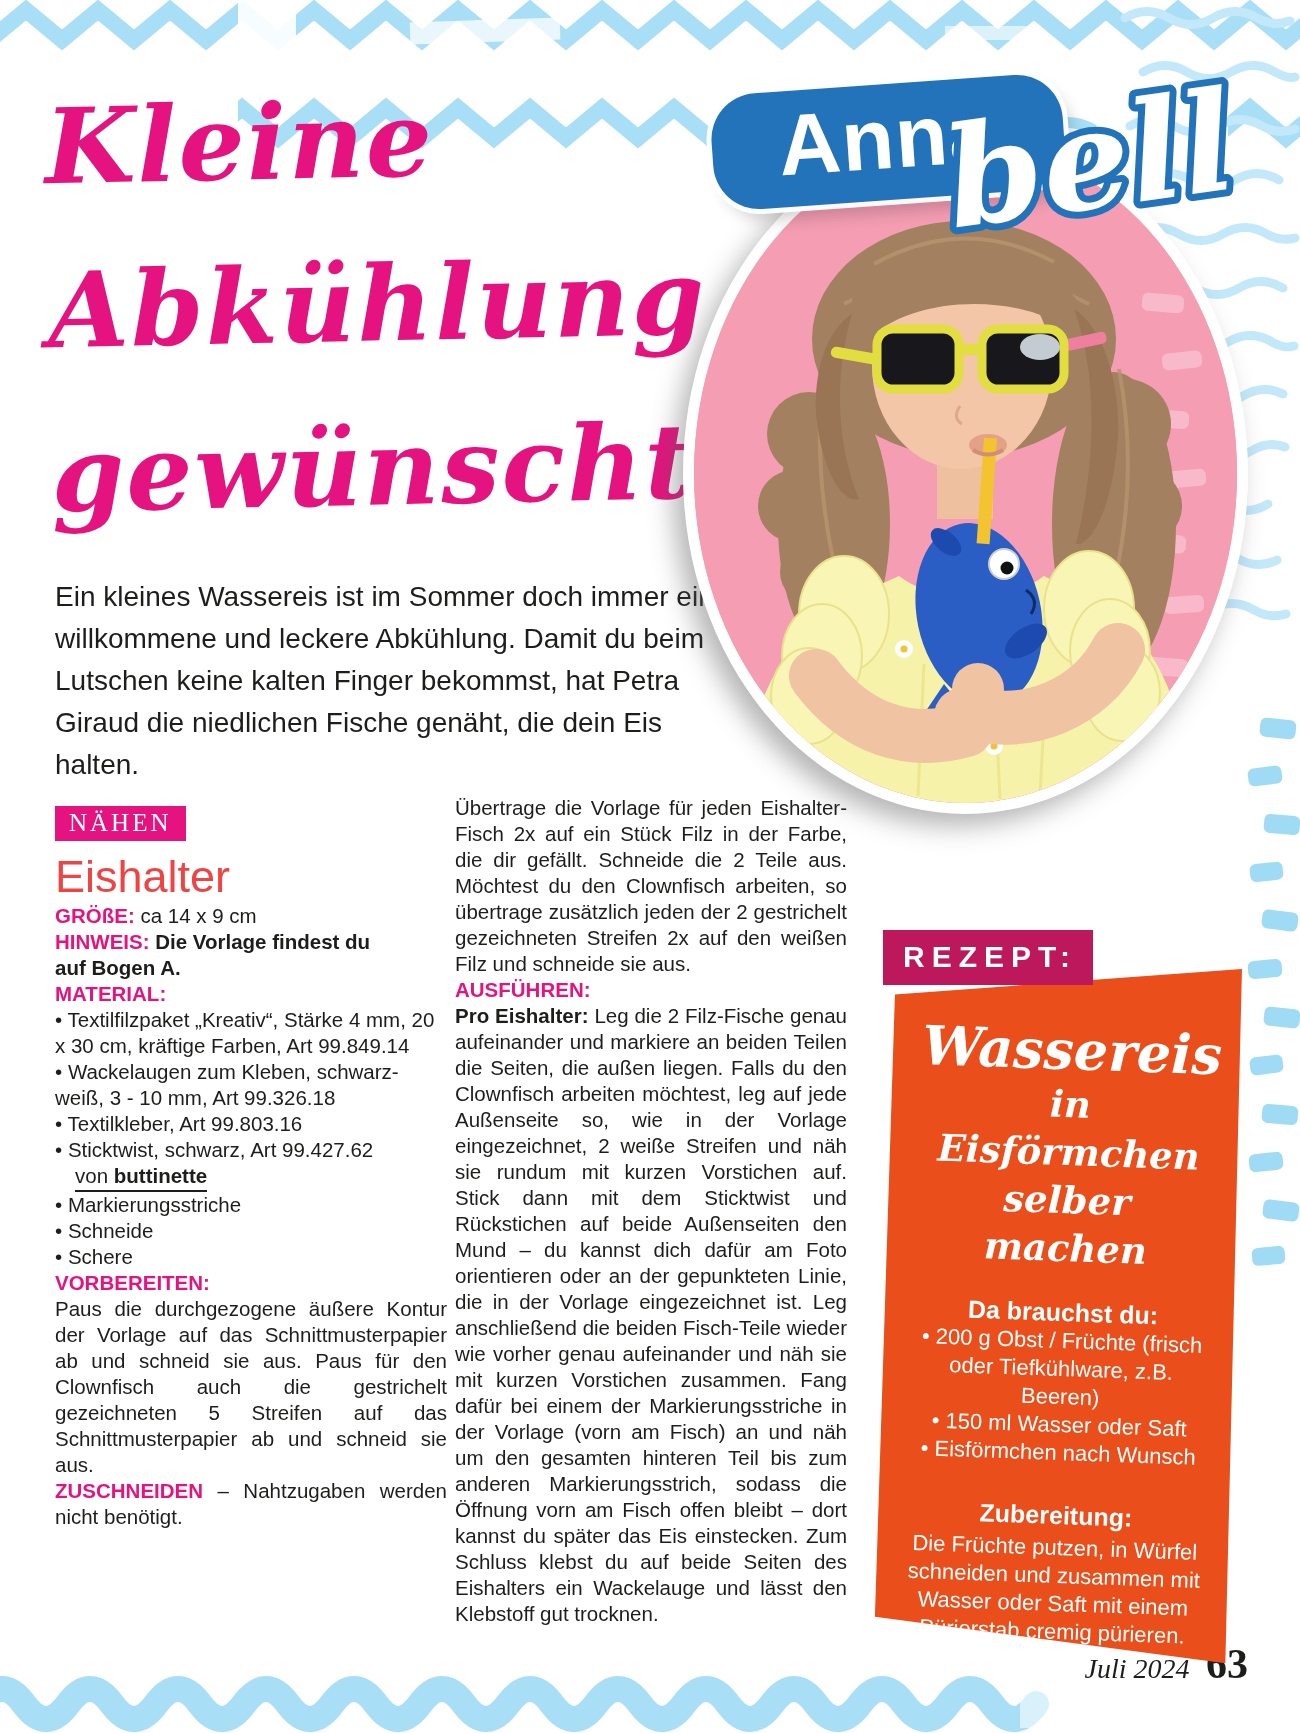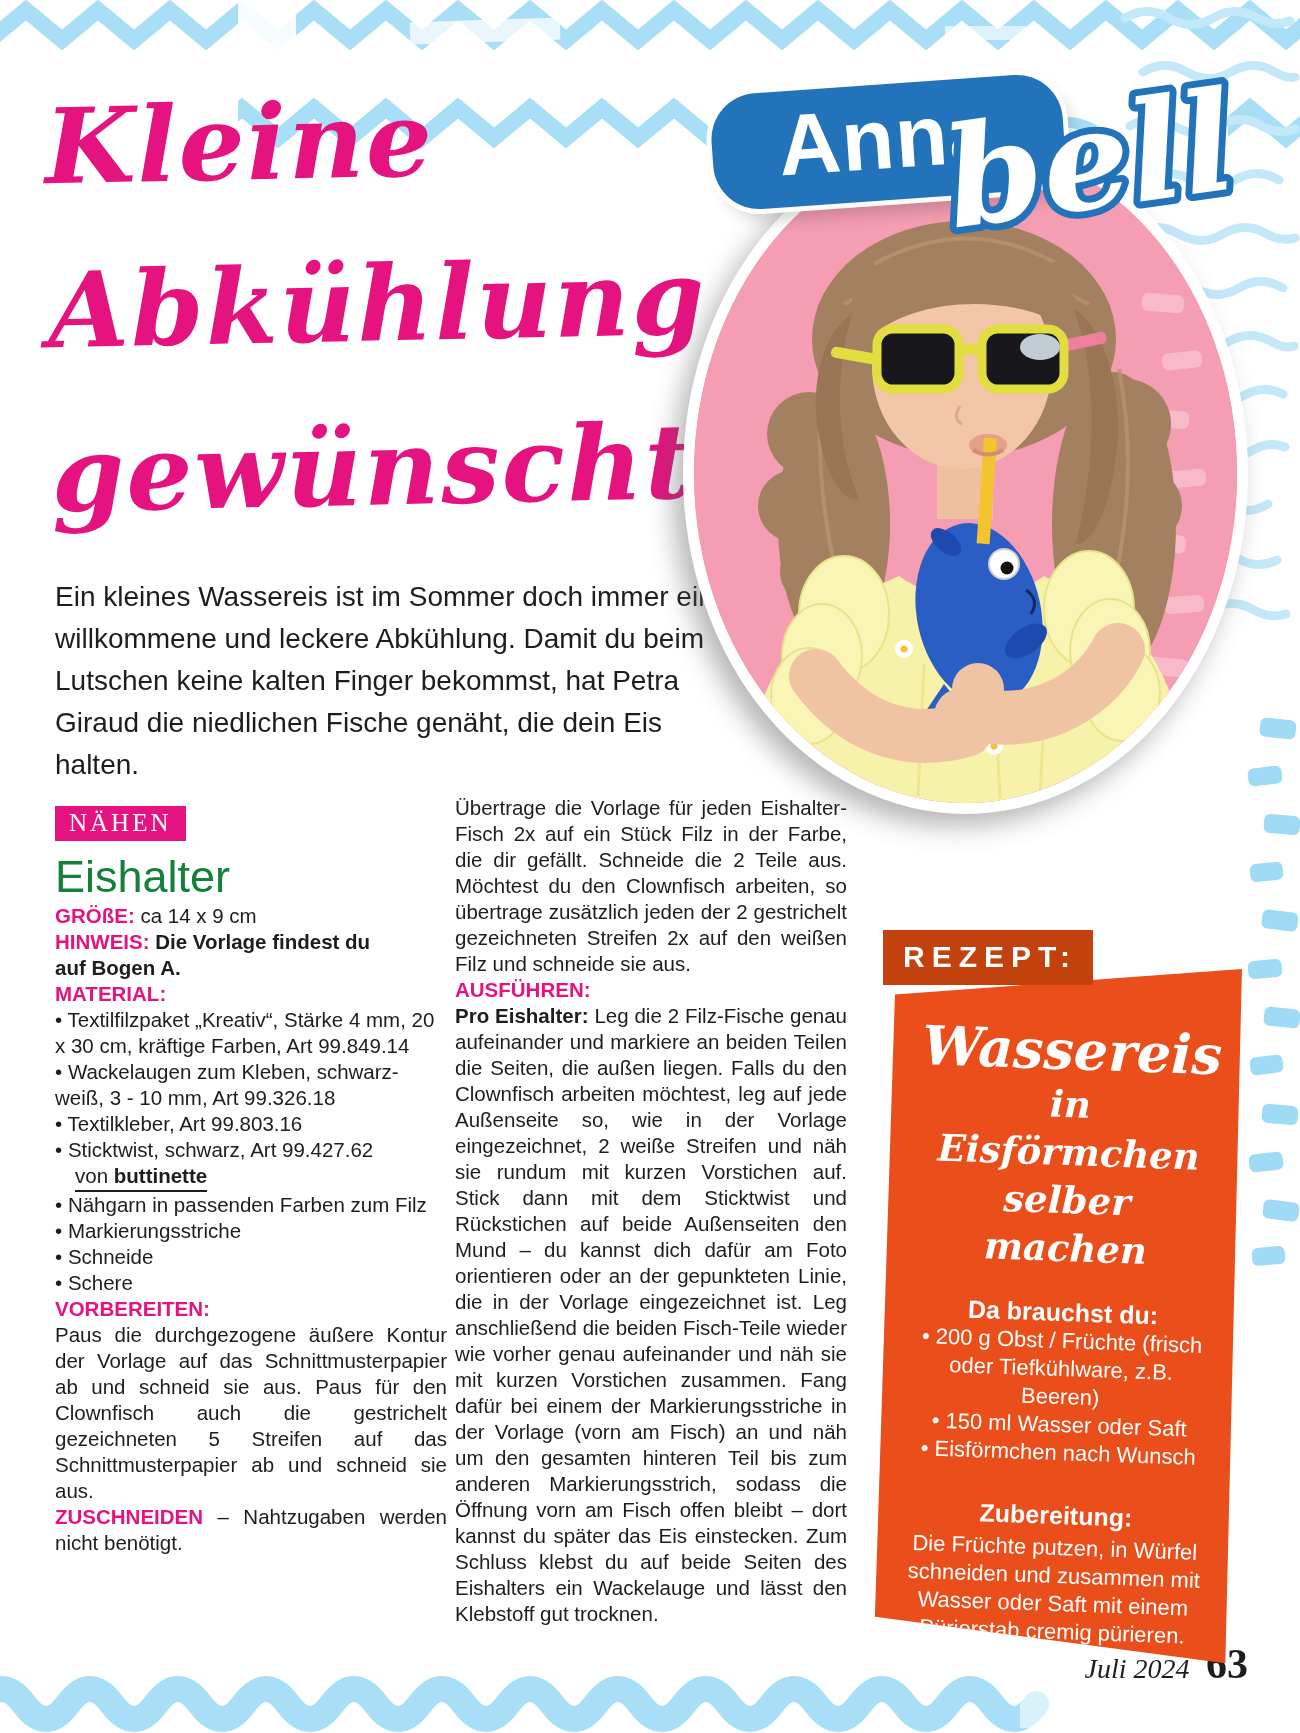--- a/index.html
+++ b/index.html
@@ -38,34 +38,34 @@
 
   
   .col{font-size:20.5px;line-height:26px;}
   .col p{margin:0;text-align:justify;}
   .left-col{left:55px;top:806px;width:392px;}
   .mid-col{left:455px;top:795px;width:392px;}
   .label{color:#E5137F;font-weight:bold;}
   .badge-naehen{display:inline-block;background:#E5137F;color:#fff;
     font-family:"Liberation Serif",serif;font-size:25px;letter-spacing:3px;
     padding:4px 14px 5px 14px;}
-  .craft-title{color:#15803d;font-size:45px;font-weight:normal;margin:10px 0 0 0;line-height:52px;}
+  .craft-title{color:#ef4444;font-size:45px;font-weight:normal;margin:10px 0 0 0;line-height:52px;}
   .size-line{margin-top:26px;}
   .note-block{margin-top:30px;width:345px;font-weight:bold;}
   .material-label{margin-top:32px;}
   .li{margin:0;text-align:left !important;}
   .li::before{content:"• ";}
   .supplier{display:inline-block;border-bottom:2px solid #1d1d1b;padding-bottom:1px;margin:1px 0 2px 0;}
   .supplier b{font-weight:bold;}
   .prep-label{margin-top:34px;}
   .cut-par{margin-top:32px;}
   .exec-label{margin-top:26px;}
 
   
-  .recipe-badge{left:883px;top:930px;background:#c2410c;color:#fff;font-weight:bold;
+  .recipe-badge{left:883px;top:930px;background:#be185d;color:#fff;font-weight:bold;
     font-size:30px;letter-spacing:7px;padding:10px 16px 11px 20px;z-index:4;}
   .recipe-card{left:870px;top:962px;width:378px;height:704px;background:#E94E1B;
     clip-path:polygon(6.6% 4.6%,98.4% 1%,94% 99.6%,1.3% 93%);color:#fff;z-index:3;}
   .recipe-inner{position:absolute;left:40px;top:58px;width:300px;transform:rotate(2deg);text-align:center;}
   .recipe-title1{font-family:"DejaVu Serif",serif;font-style:italic;font-weight:bold;
     font-size:54px;line-height:60px;}
   .recipe-title2{font-family:"DejaVu Serif",serif;font-style:italic;font-weight:bold;
     font-size:37px;line-height:48px;}
   .recipe-needs-label{font-weight:bold;font-size:25px;margin-top:26px;}
   .need{font-size:22px;line-height:28px;margin:0;}
@@ -277,21 +277,20 @@
         <p class="li">Wackelaugen zum Kleben, schwarz-weiß, 3 - 10 mm, Art 99.326.18</p>
         <p class="li">Textilkleber, Art 99.803.16</p>
         <p class="li">Sticktwist, schwarz, Art 99.427.62</p>
       </div>
     <p class="supplier" style="text-align:left;margin-left:20px;">
       <span>von</span>
       <b>buttinette</b>
     </p>
     <div>
 
-    <p class="li">Nähgarn in passenden Farben zum Filz</p>
         <p class="li">Markierungsstriche</p>
         <p class="li">Schneide</p>
         <p class="li">Schere</p>
       </div>
     <p class="label prep-label" style="text-align:left;">VORBEREITEN:</p>
     <p>Paus die durchgezogene äußere Kontur der Vorlage auf das Schnittmusterpapier ab und schneid sie aus. Paus für den Clownfisch auch die gestrichelt gezeichneten 5 Streifen auf das Schnittmusterpapier ab und schneid sie aus.</p>
     <p class="cut-par">
       <span class="label">ZUSCHNEIDEN</span>
       <span>– Nahtzugaben werden nicht benötigt.</span>
     </p>

